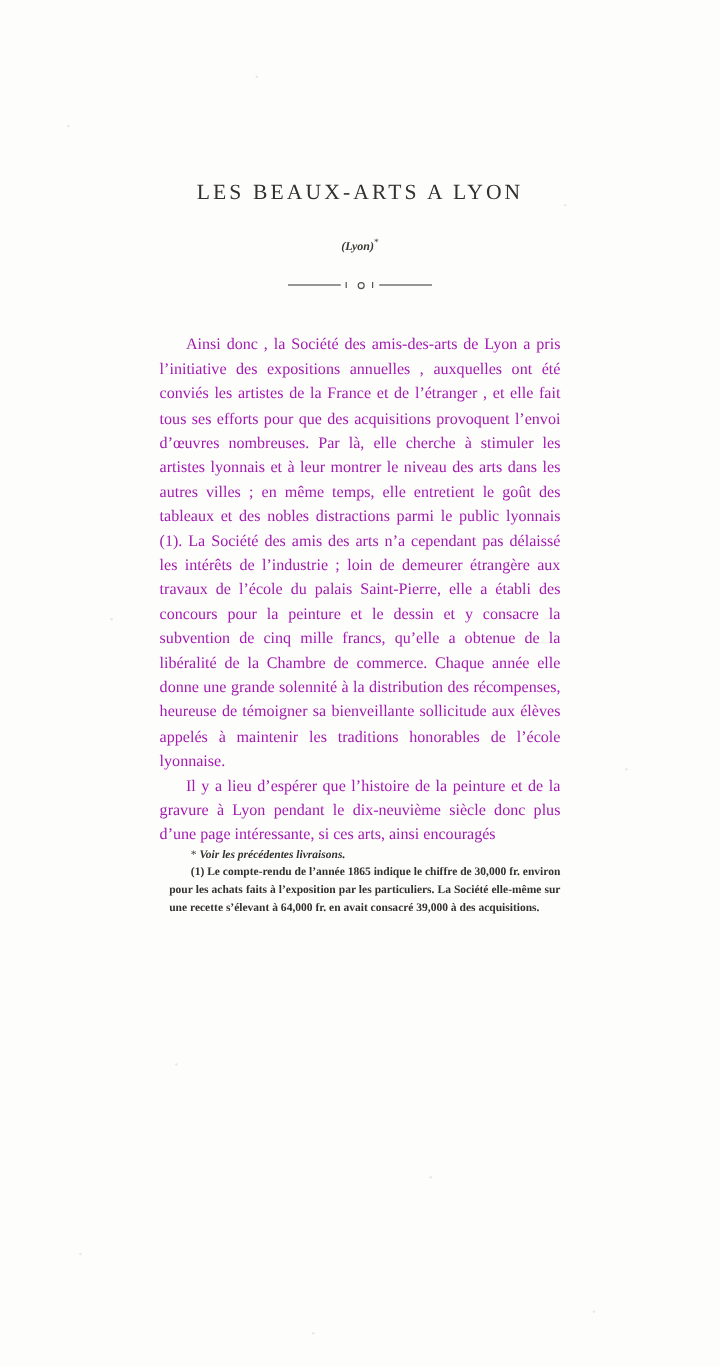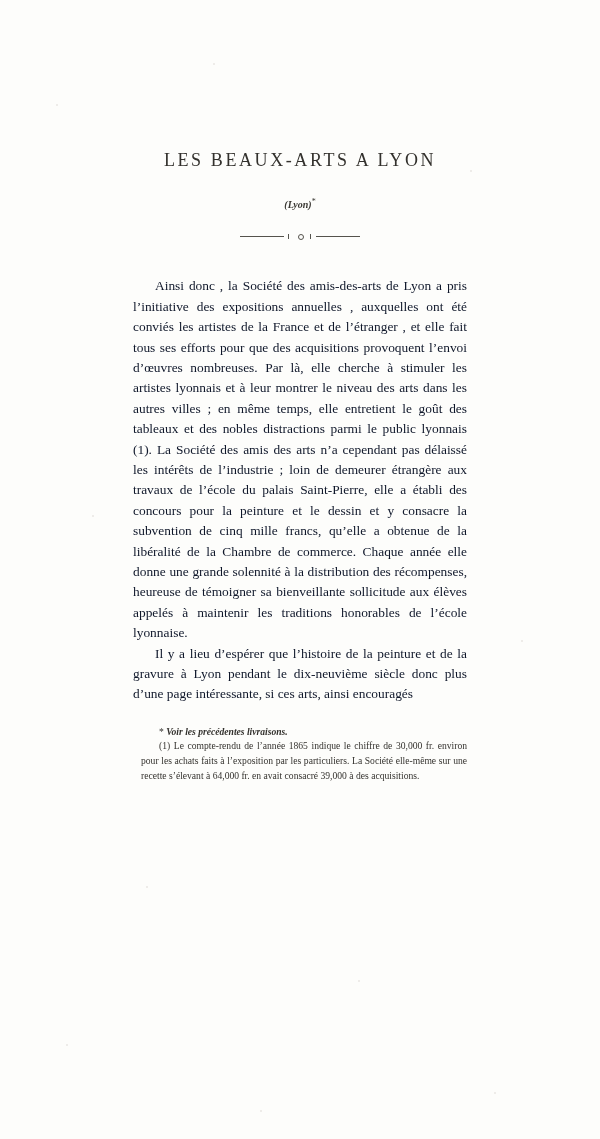--- a/index.html
+++ b/index.html
@@ -93,49 +93,48 @@
     background: #55534d;
   }
   .ornament .tick.t1 { left: 48px; }
   .ornament .tick.t2 { left: 70px; }
 
   .body-text {
     margin-top: 34px;
     font-size: 13.4px;
     line-height: 20.4px;
     text-align: justify;
-    color: #0f172a;
+    color: #a21caf;
     hyphens: manual;
   }
   .body-text p {
     margin: 0;
     text-indent: 22px;
   }
   .body-text p + p { margin-top: 0; }
 
   .footnotes {
-    margin-top: 20px;
     padding-left: 8px;
     font-size: 9.6px;
     line-height: 14.6px;
     text-align: justify;
     color: #34322e;
   }
   .footnotes .fn-star {
     text-indent: 18px;
     font-style: italic;
     font-weight: bold;
   }
   .footnotes .fn-star .marker {
     font-style: normal;
     font-weight: normal;
   }
   .footnotes .fn-one {
     text-indent: 18px;
-    font-weight: normal;
+    font-weight: bold;
   }
   .footnotes p { margin: 0; }
 </style>
 </head>
 <body>
 
 <div class="page">
 
   <div class="speckle" style="left:56px; top:104px;"></div>
   <div class="speckle" style="left:213px; top:63px;"></div>

